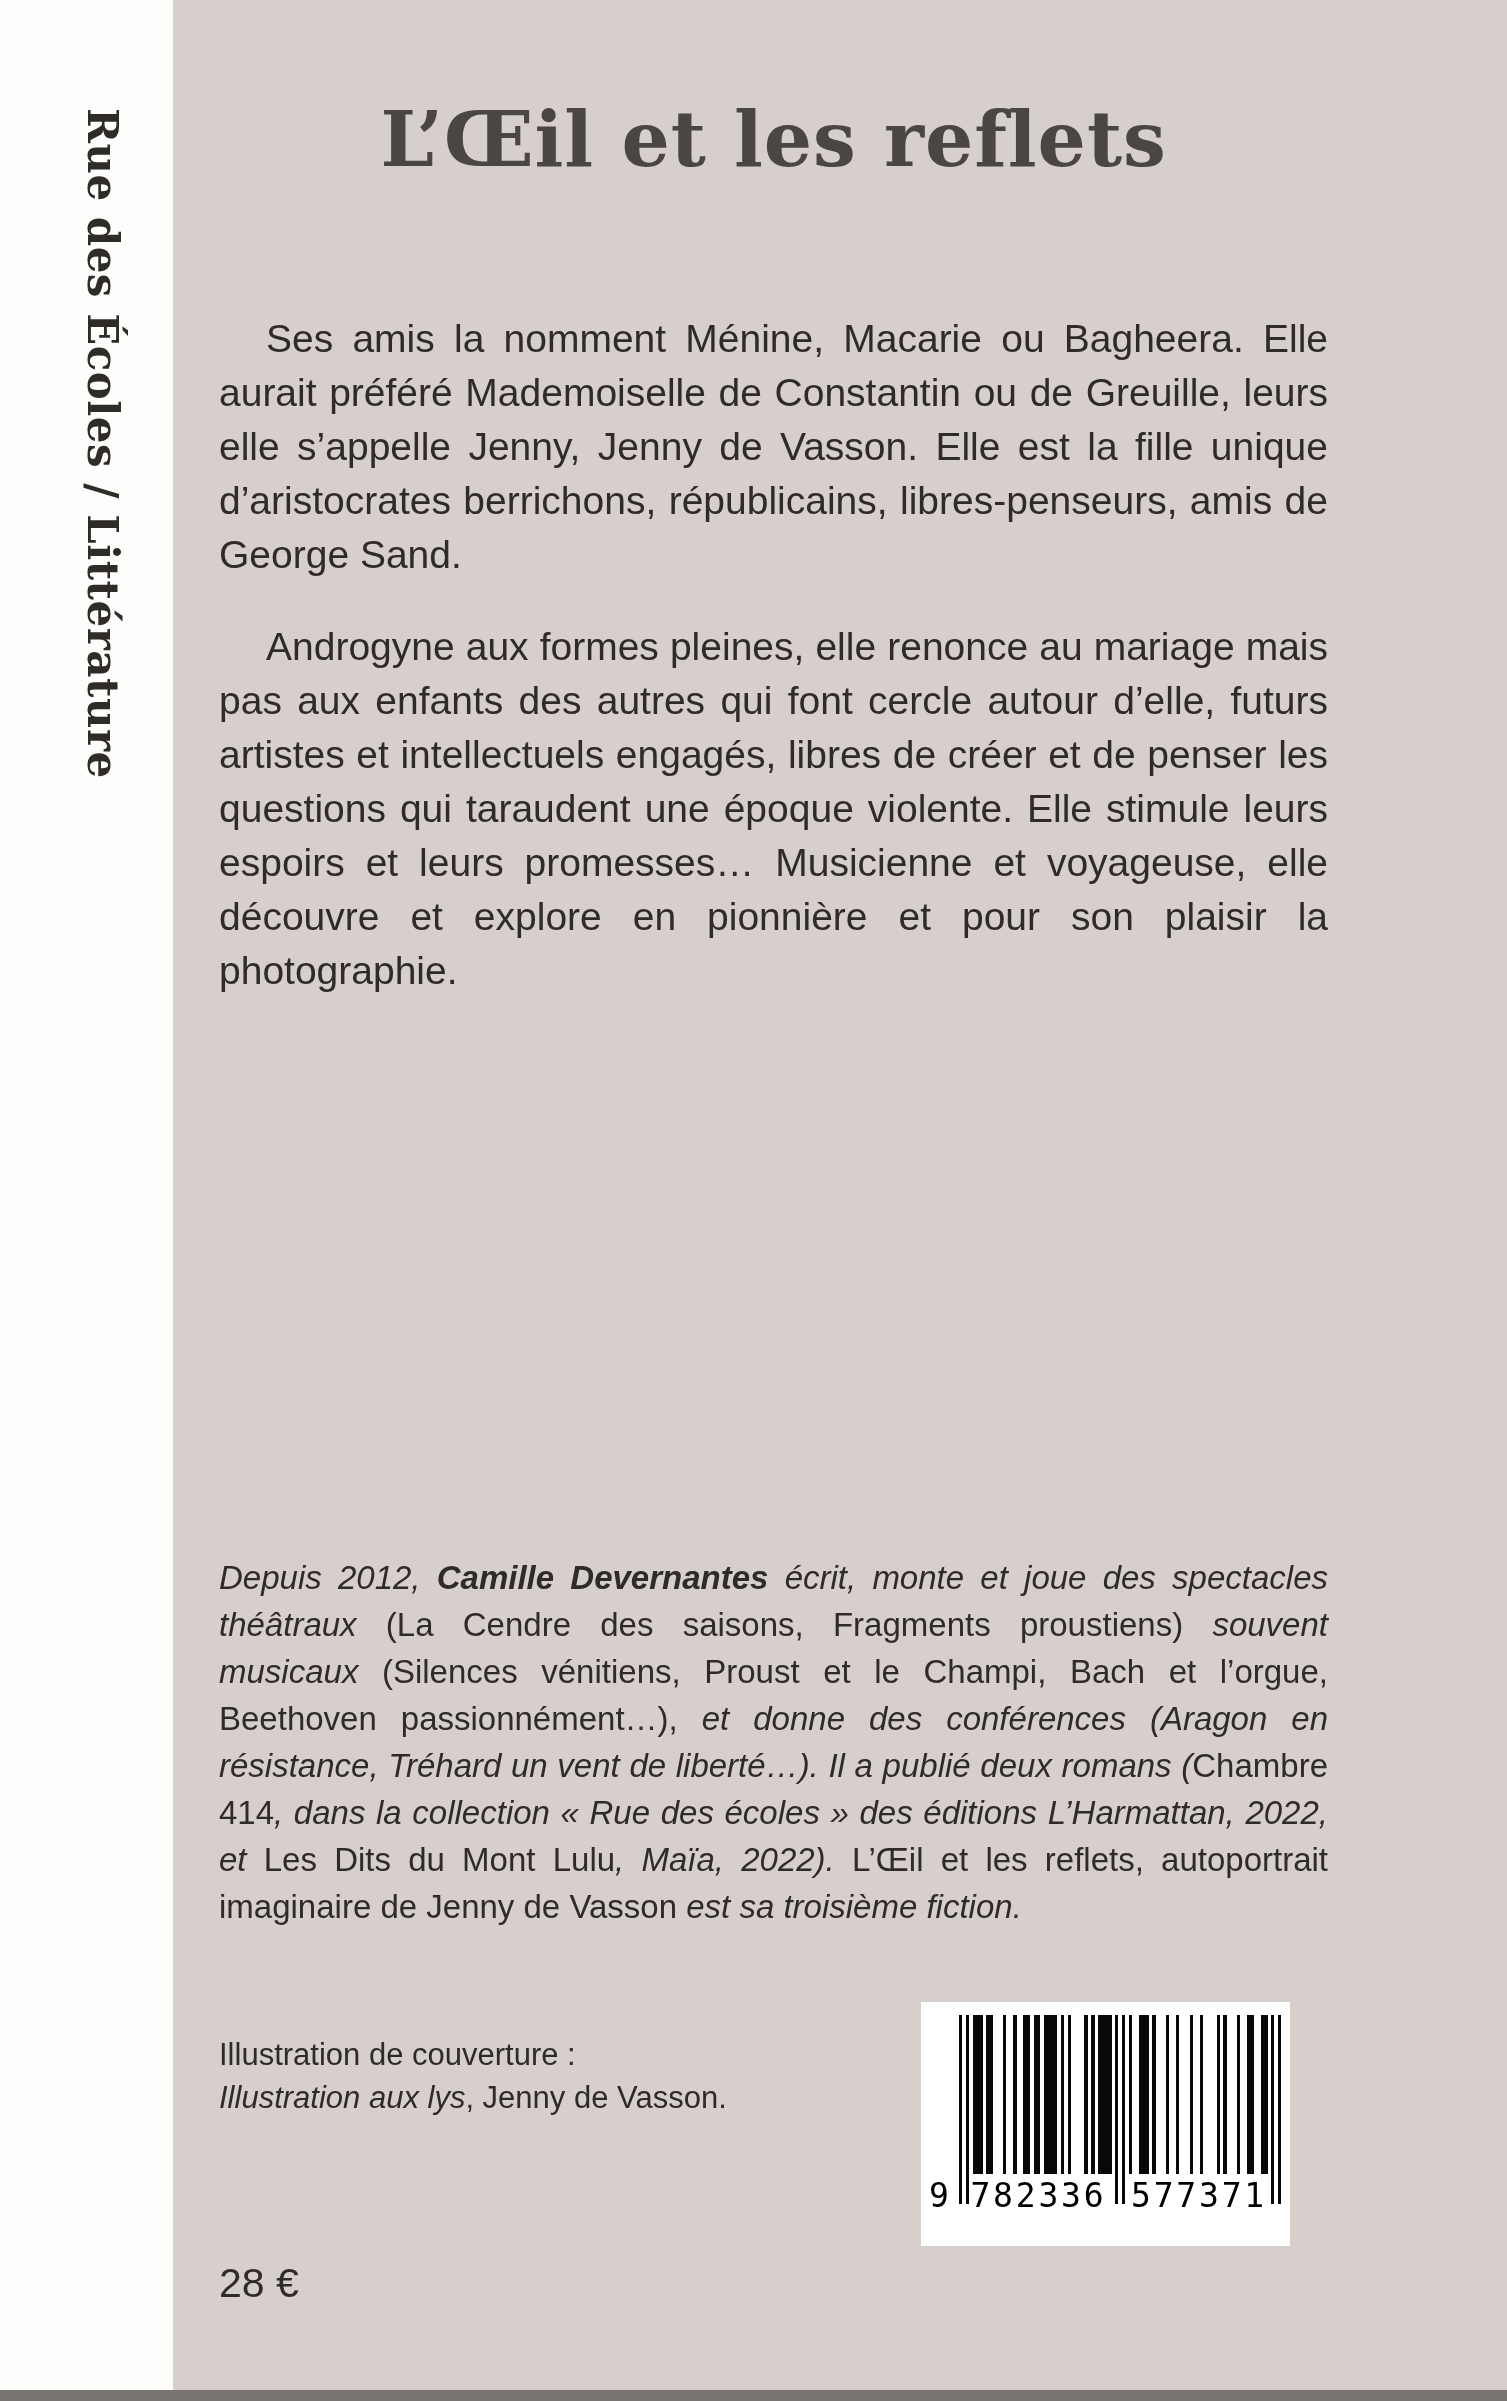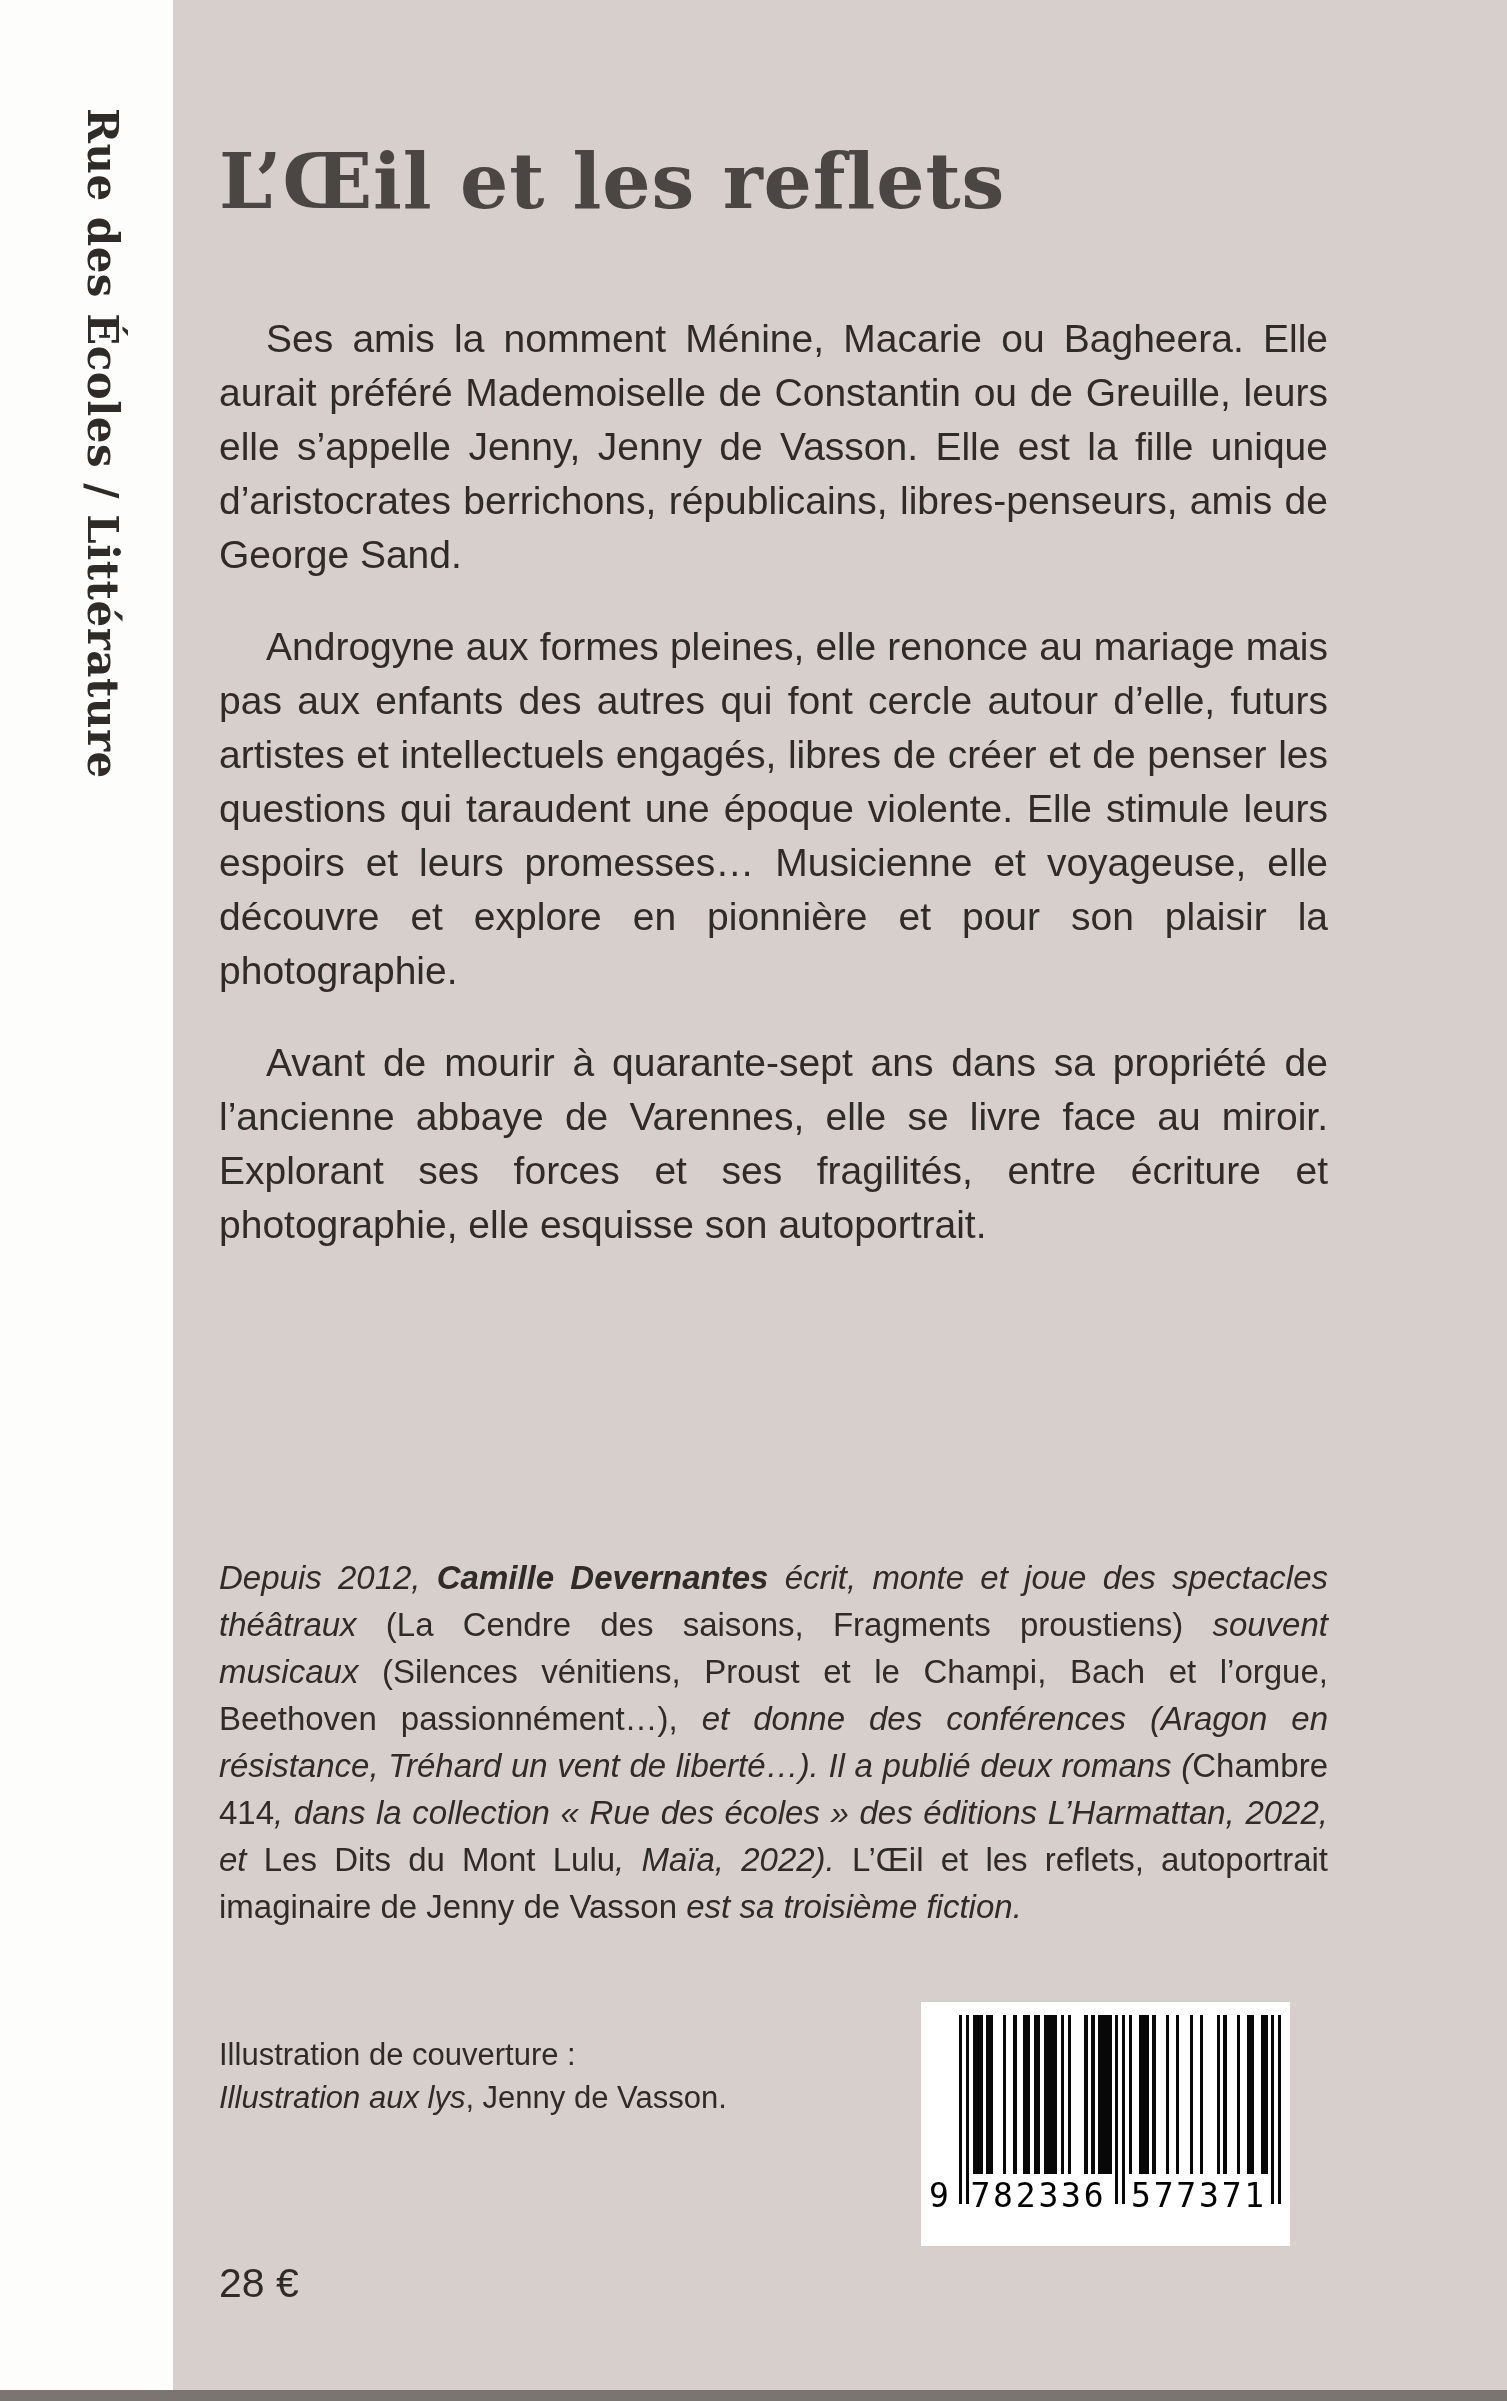--- a/index.html
+++ b/index.html
@@ -39,26 +39,26 @@
   .content{
     position:absolute;
     left:219px;
     top:0;
     width:1109px;
     height:100%;
   }
   .title{
     position:absolute;
     top:95px;left:0;right:0;
+    text-align:center;
     font-family:"DejaVu Serif",serif;
     font-weight:700;
     font-size:76px;
     letter-spacing:0.9px;
     color:var(--title,#4a4644);
-    margin-top:42px;
   }
   .synopsis{position:absolute;top:312px;left:0;right:0;}
   .synopsis p{
     font-size:39px;
     line-height:54px;
     text-align:justify;
     text-indent:47px;
     color:var(--text,#2e2b29);
     margin-bottom:38px;
   }
@@ -138,21 +138,20 @@
     <div class="band-label">Rue des Écoles / Littérature</div>
   </div>
 
   <div class="content">
 
     <h1 class="title">L’Œil et les reflets</h1>
 
     <div class="synopsis">
       <p>Ses amis la nomment Ménine, Macarie ou Bagheera. Elle aurait préféré Mademoiselle de Constantin ou de Greuille, leurs elle s’appelle Jenny, Jenny de Vasson. Elle est la fille unique d’aristocrates berrichons, républicains, libres-penseurs, amis de George Sand.</p>
       <p>Androgyne aux formes pleines, elle renonce au mariage mais pas aux enfants des autres qui font cercle autour d’elle, futurs artistes et intellectuels engagés, libres de créer et de penser les questions qui taraudent une époque violente. Elle stimule leurs espoirs et leurs promesses… Musicienne et voyageuse, elle découvre et explore en pionnière et pour son plaisir la photographie.</p>
-      <p>Avant de mourir à quarante-sept ans dans sa propriété de l’ancienne abbaye de Varennes, elle se livre face au miroir. Explorant ses forces et ses fragilités, entre écriture et photographie, elle esquisse son autoportrait.</p>
     </div>
 
     <p class="bio"><span class="rt-i">Depuis 2012, </span><span class="rt-bi">Camille Devernantes</span><span class="rt-i"> écrit, monte et joue des spectacles théâtraux </span><span class="rt-r">(La Cendre des saisons, Fragments proustiens) </span><span class="rt-i">souvent musicaux </span><span class="rt-r">(Silences vénitiens, Proust et le Champi, Bach et l’orgue, Beethoven passionnément…), </span><span class="rt-i">et donne des conférences (Aragon en résistance, Tréhard un vent de liberté…). Il a publié deux romans (</span><span class="rt-r">Chambre 414</span><span class="rt-i">, dans la collection « Rue des écoles » des éditions L’Harmattan, 2022, et </span><span class="rt-r">Les Dits du Mont Lulu</span><span class="rt-i">, Maïa, 2022). </span><span class="rt-r">L’Œil et les reflets, autoportrait imaginaire de Jenny de Vasson </span><span class="rt-i">est sa troisième fiction.</span></p>
 
     <div class="credit">
       <div>Illustration de couverture :</div>
       <div><span class="rt-i">Illustration aux lys</span><span class="rt-r">, Jenny de Vasson.</span></div>
     </div>
 
 

